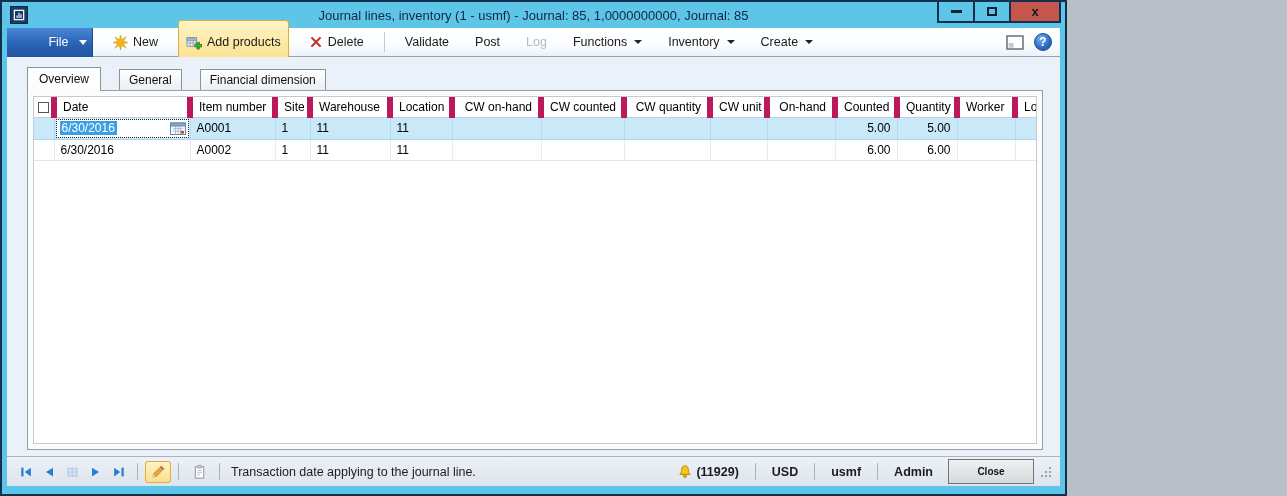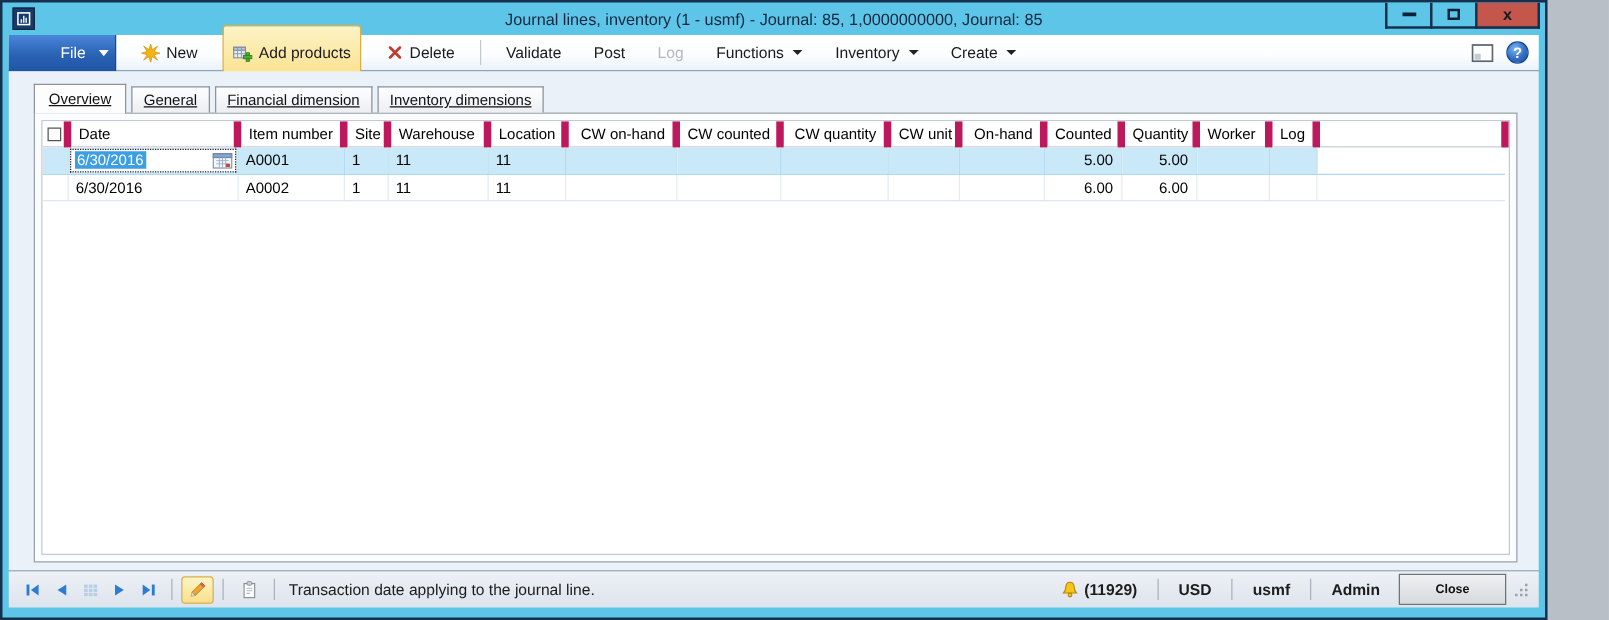--- a/index.html
+++ b/index.html
@@ -1,17 +1,17 @@
 <!DOCTYPE html>
 <html><head>
 <meta charset="utf-8">
 <style>
   * { margin:0; padding:0; box-sizing:border-box; }
   html,body { background:#b9bfc6; font-family:"Liberation Sans", sans-serif; }
-  .window { position:relative; width:1238px; height:496px; background:#5cc5e8; border:2px solid #15304d; overflow:hidden; }
+  .window { position:relative; width:1067px; height:496px; background:#5cc5e8; border:2px solid #15304d; overflow:hidden; }
 
   
   .titlebar { position:absolute; top:0; left:0; right:0; height:26px; display:flex; align-items:center; }
   .app-icon { width:18px; height:18px; margin-left:8px; background:#173a66; border:1px solid #0e2744; display:flex; align-items:center; justify-content:center; }
   .title-text { position:absolute; left:0; right:0; text-align:center; font-size:13px; color:#14273f; pointer-events:none; }
   .win-controls { position:absolute; top:0; right:4px; display:flex; z-index:5; }
   .win-btn { width:38px; height:21px; border:2px solid #15304d; border-top:none; margin-left:-2px; background:#5cc5e8; display:flex; align-items:center; justify-content:center; cursor:default; }
   .win-btn.close { width:52px; background:#c4564c; }
   .min-bar { width:11px; height:3px; background:#0e2238; }
   .max-box { width:10px; height:9px; border:2px solid #0e2238; background:transparent; }
@@ -28,21 +28,21 @@
   .tb-item.hl { background:linear-gradient(#fdf3c6,#fbe08a); border:1px solid #dcaf3f; border-radius:3px; padding:14px 7px;justify-content:center; }
   .tb-item.disabled { color:#b4b9bf; }
   .tb-sep { width:1px; height:20px; background:#c3c9d0; margin-left:14px; }
   .dd-arrow { width:0; height:0; border-left:4px solid transparent; border-right:4px solid transparent; border-top:4px solid #222; margin-left:2px; }
   .tb-right { margin-left:auto; display:flex; align-items:center; gap:10px; margin-right:8px; }
   .help-icon { width:18px; height:18px; border-radius:50%; background:radial-gradient(circle at 6px 5px, #7db4ef, #2f6fc5 55%, #1c4f9e); border:1px solid #1b4a92; color:#fff; font-weight:700; font-size:12px; display:flex; align-items:center; justify-content:center; }
 
   
   .content { flex:1; position:relative; background:#eaf1f9; }
   .tabs { position:absolute; top:10px; left:20px; display:flex; align-items:flex-end; z-index:2; font-size:12px; color:#111; }
-  .tab { height:21px; line-height:20px; padding:0 9px; background:linear-gradient(#ffffff,#eceef1); border:1px solid #8d939b; border-bottom:none; margin-right:4px; cursor:default;text-decoration:underline; }
+  .tab { height:21px; line-height:20px; padding:0 9px; background:linear-gradient(#ffffff,#eceef1); border:1px solid #8d939b; border-bottom:none; margin-right:18px; cursor:default; }
   .tab.active { height:24px; line-height:23px; background:#fdfdfe; margin-bottom:-1px; padding:0 11px; }
   .tabpanel { position:absolute; top:33px; left:20px; right:17px; bottom:6px; background:#fbfcfe; border:1px solid #989fa9; }
   .grid { position:absolute; top:5px; left:5px; right:5px; bottom:5px; background:#fff; border:1px solid #c2cad3; overflow:hidden; }
   table { width:100%; border-collapse:collapse; table-layout:fixed; font-size:12px; color:#000; }
   th { height:20px; font-weight:normal; text-align:left; padding:0 6px; border-right:6px solid #be185d; border-bottom:1px solid #c7ced6; background:#fff; white-space:nowrap; overflow:hidden; cursor:default; }
   th.num { text-align:right; }
   td { height:21px; padding:0 6px; border-right:1px solid #e4ecf4; border-bottom:1px solid #dce7f1; white-space:nowrap; overflow:hidden; cursor:default; }
   td.num { text-align:right; }
   tr.selected td { background:#c9e8f8; border-right-color:#b5dcf0; border-bottom-color:#aed8ee; }
   tr.selected td.filler, td.filler { background:#fff; border-right:none; }
@@ -150,21 +150,20 @@
         </svg>
         <div class="help-icon">?</div>
       </div>
     </div>
 
     <div class="content">
       <div class="tabs">
         <div class="tab active">Overview</div>
         <div class="tab">General</div>
         <div class="tab">Financial dimension</div>
-        <div class="tab">Inventory dimensions</div>
       </div>
       <div class="tabpanel">
         <div class="grid">
           <table>
             <colgroup>
               <col style="width:20px">
                 <col style="width:136px">
                 <col style="width:85px">
                 <col style="width:35px">
               <col style="width:80px">

